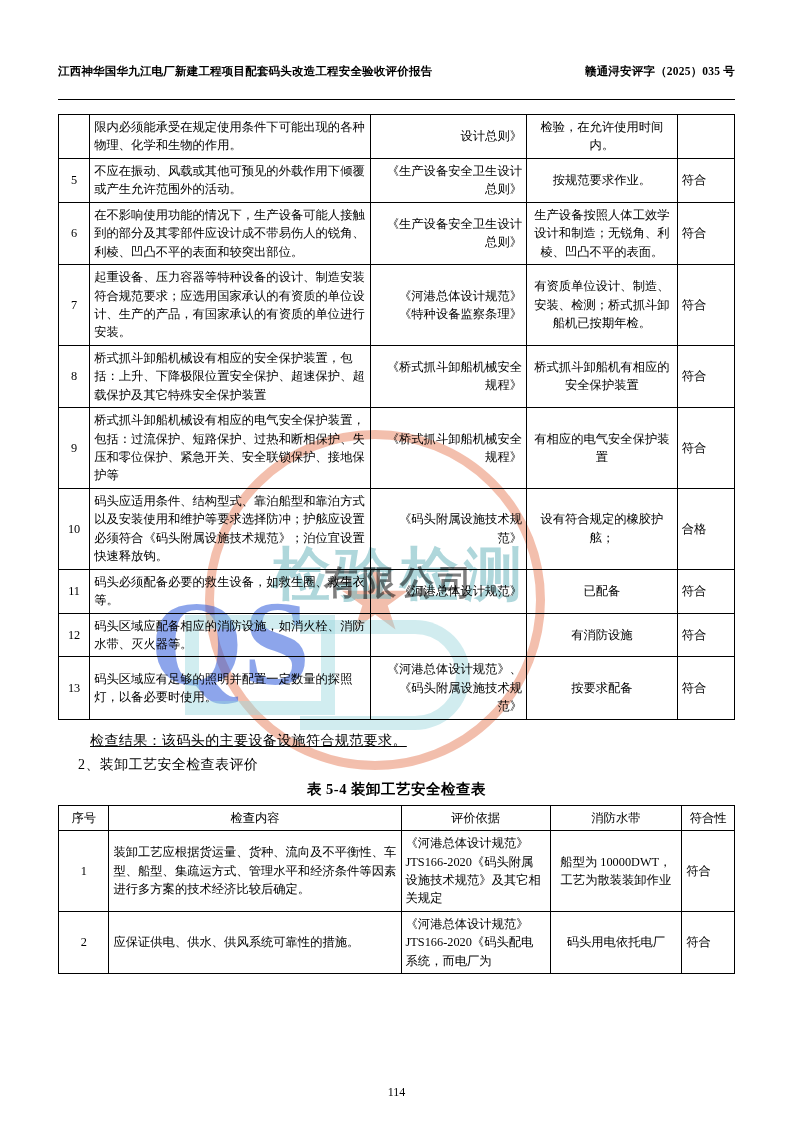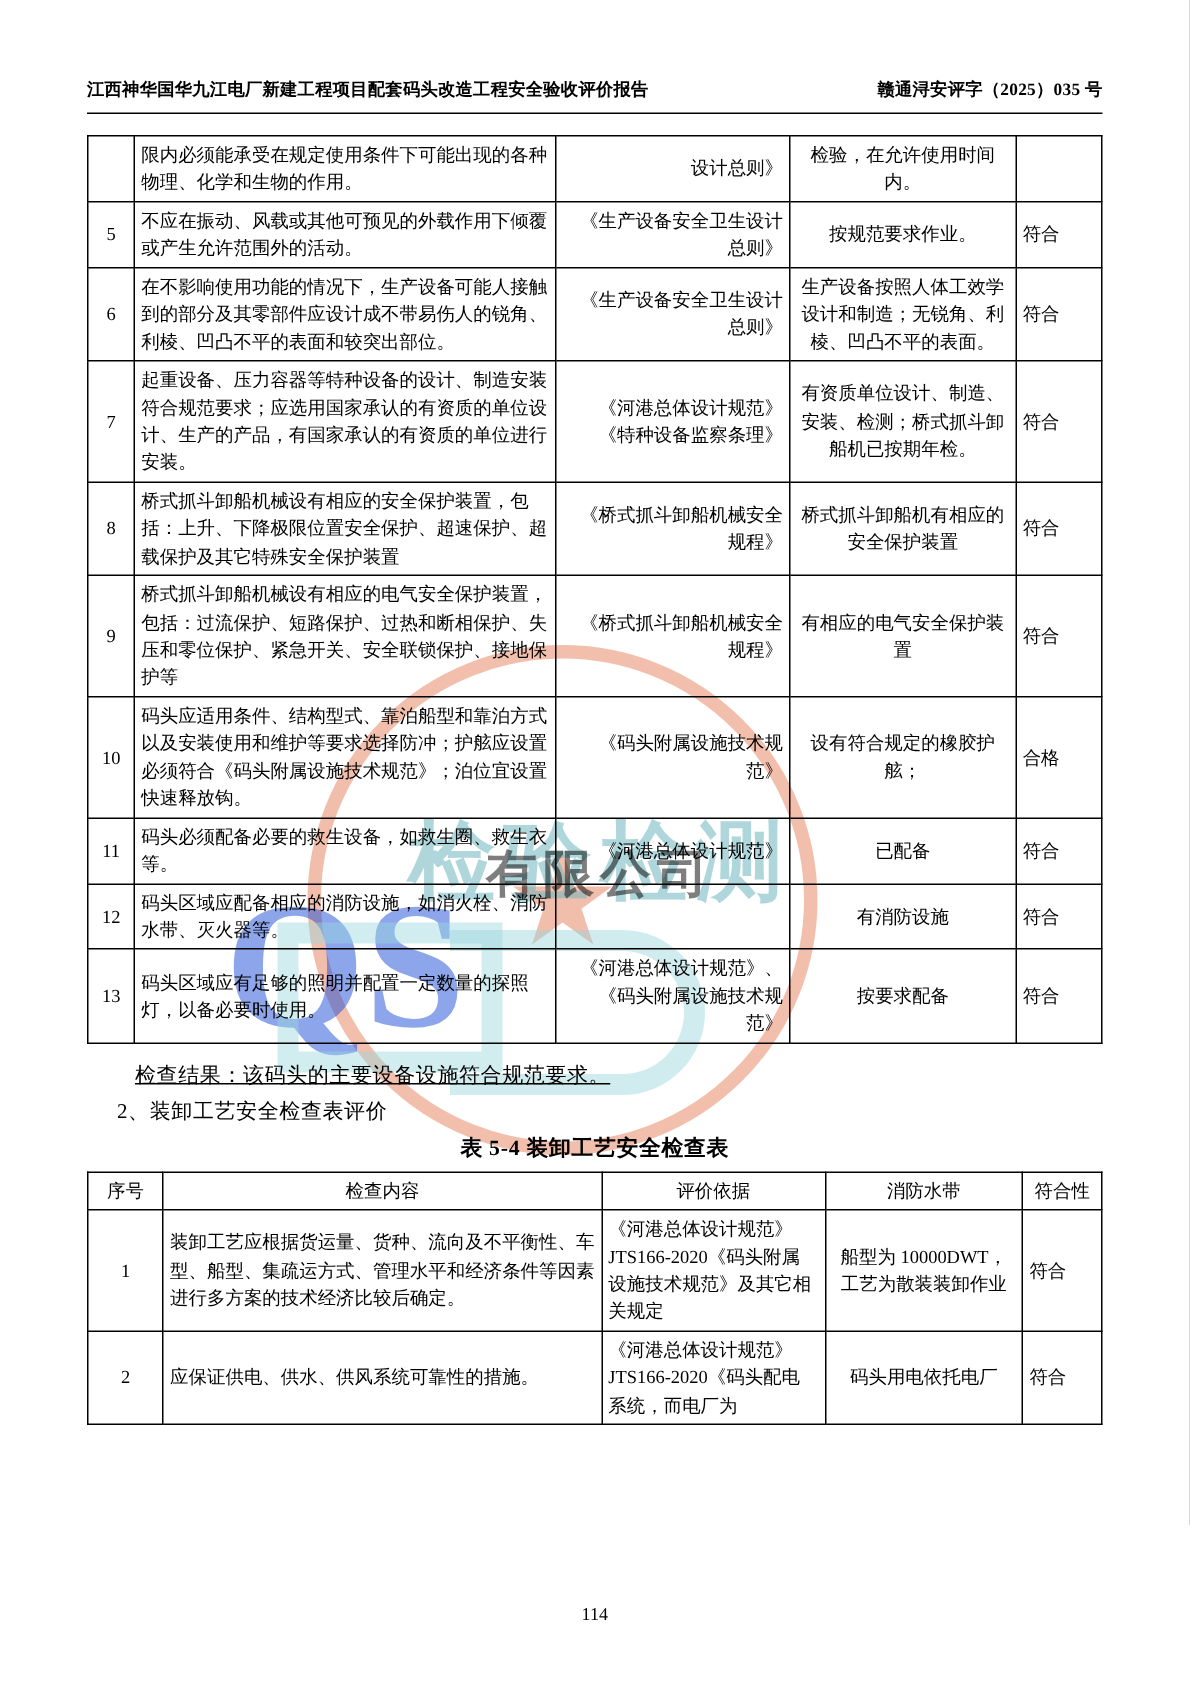--- a/index.html
+++ b/index.html
@@ -27,22 +27,23 @@
   }
   
   .doc-header {
     display: flex;
     justify-content: space-between;
     align-items: flex-start;
     font-size: 11.5px;
     font-weight: bold;
     letter-spacing: 0.2px;
     border-bottom: 1.2px solid #000;
-    padding-bottom: 8px;
+    padding-bottom: 20px;
     margin-bottom: 14px;
+    margin-top: 12px;
   }
   .doc-header .left { white-space: nowrap; }
   .doc-header .right { white-space: nowrap; }
 
   
   table.t {
     border-collapse: collapse;
     width: 100%;
     table-layout: fixed;
   }
@@ -85,21 +86,21 @@
   }
   .tbl-title {
     text-align: center;
     font-size: 14.5px;
     font-weight: bold;
     margin: 4px 0 6px 0;
     letter-spacing: 0.5px;
   }
   .page-num {
     position: absolute;
-    bottom: 38px;
+    bottom: 22px;
     left: 0;
     width: 100%;
     text-align: center;
     font-size: 12px;
   }
 
   
   .wm {
     position: absolute;
     z-index: 1;

